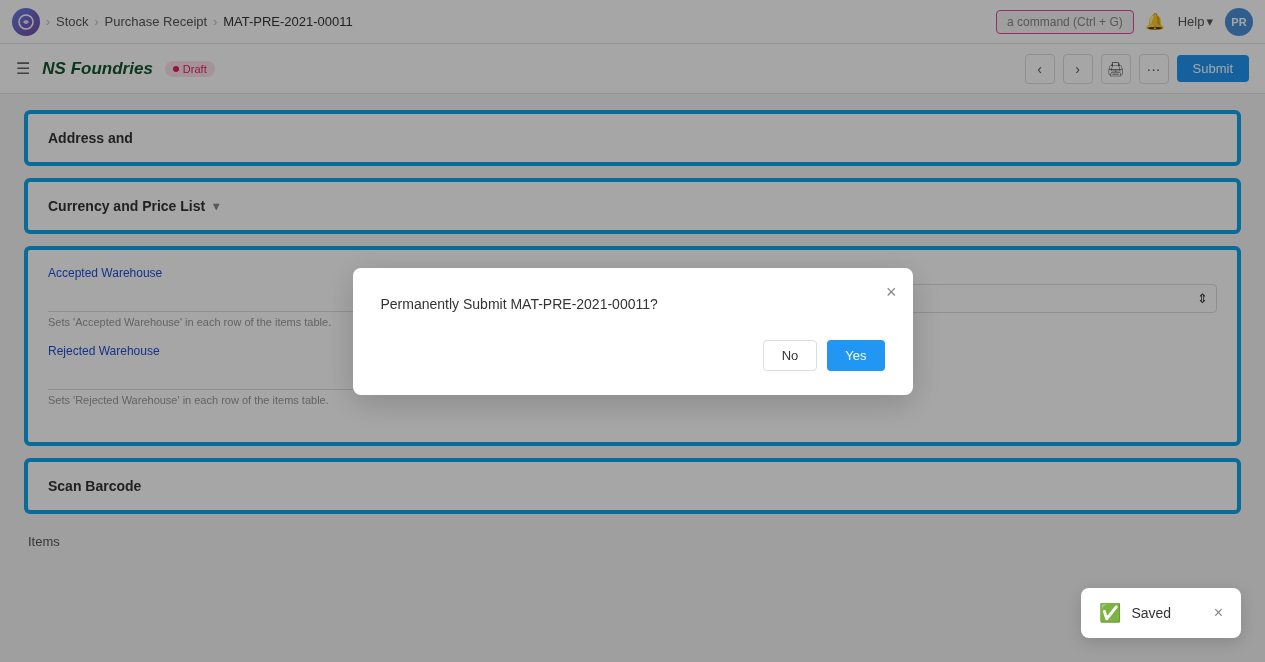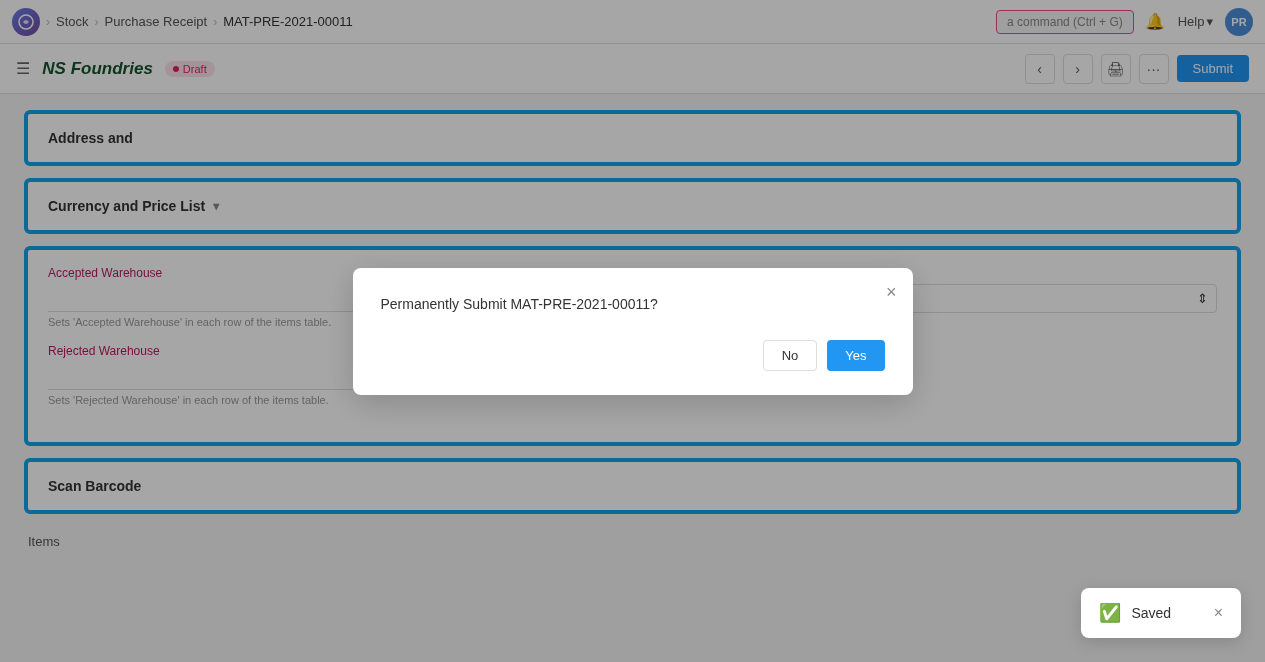--- a/index.html
+++ b/index.html
@@ -109,21 +109,21 @@
       font-size: 14px; font-weight: 600; color: #333;
       display: flex; align-items: center; gap: 8px;
       cursor: pointer;
     }
     .section-chevron { font-size: 12px; color: #888; }
     .section-body { padding: 16px 20px 20px; }
 
     
     .form-row { display: flex; gap: 24px; margin-bottom: 16px; }
     .form-group { flex: 1; }
-    .form-label { font-size: 12px; color: #be185d; margin-bottom: 4px; display: block; }
+    .form-label { font-size: 12px; color: #1d4ed8; margin-bottom: 4px; display: block; }
     .form-input {
       width: 100%; border: none; border-bottom: 1px solid #ddd;
       padding: 6px 0; font-size: 13px; color: #333; background: transparent; outline: none;
     }
     .form-input-select {
       width: 100%; border: 1px solid #ddd; border-radius: 4px;
       padding: 6px 8px; font-size: 13px; color: #333; background: #fff;
       display: flex; align-items: center; justify-content: space-between;
     }
     .form-hint { font-size: 11px; color: #999; margin-top: 4px; }

